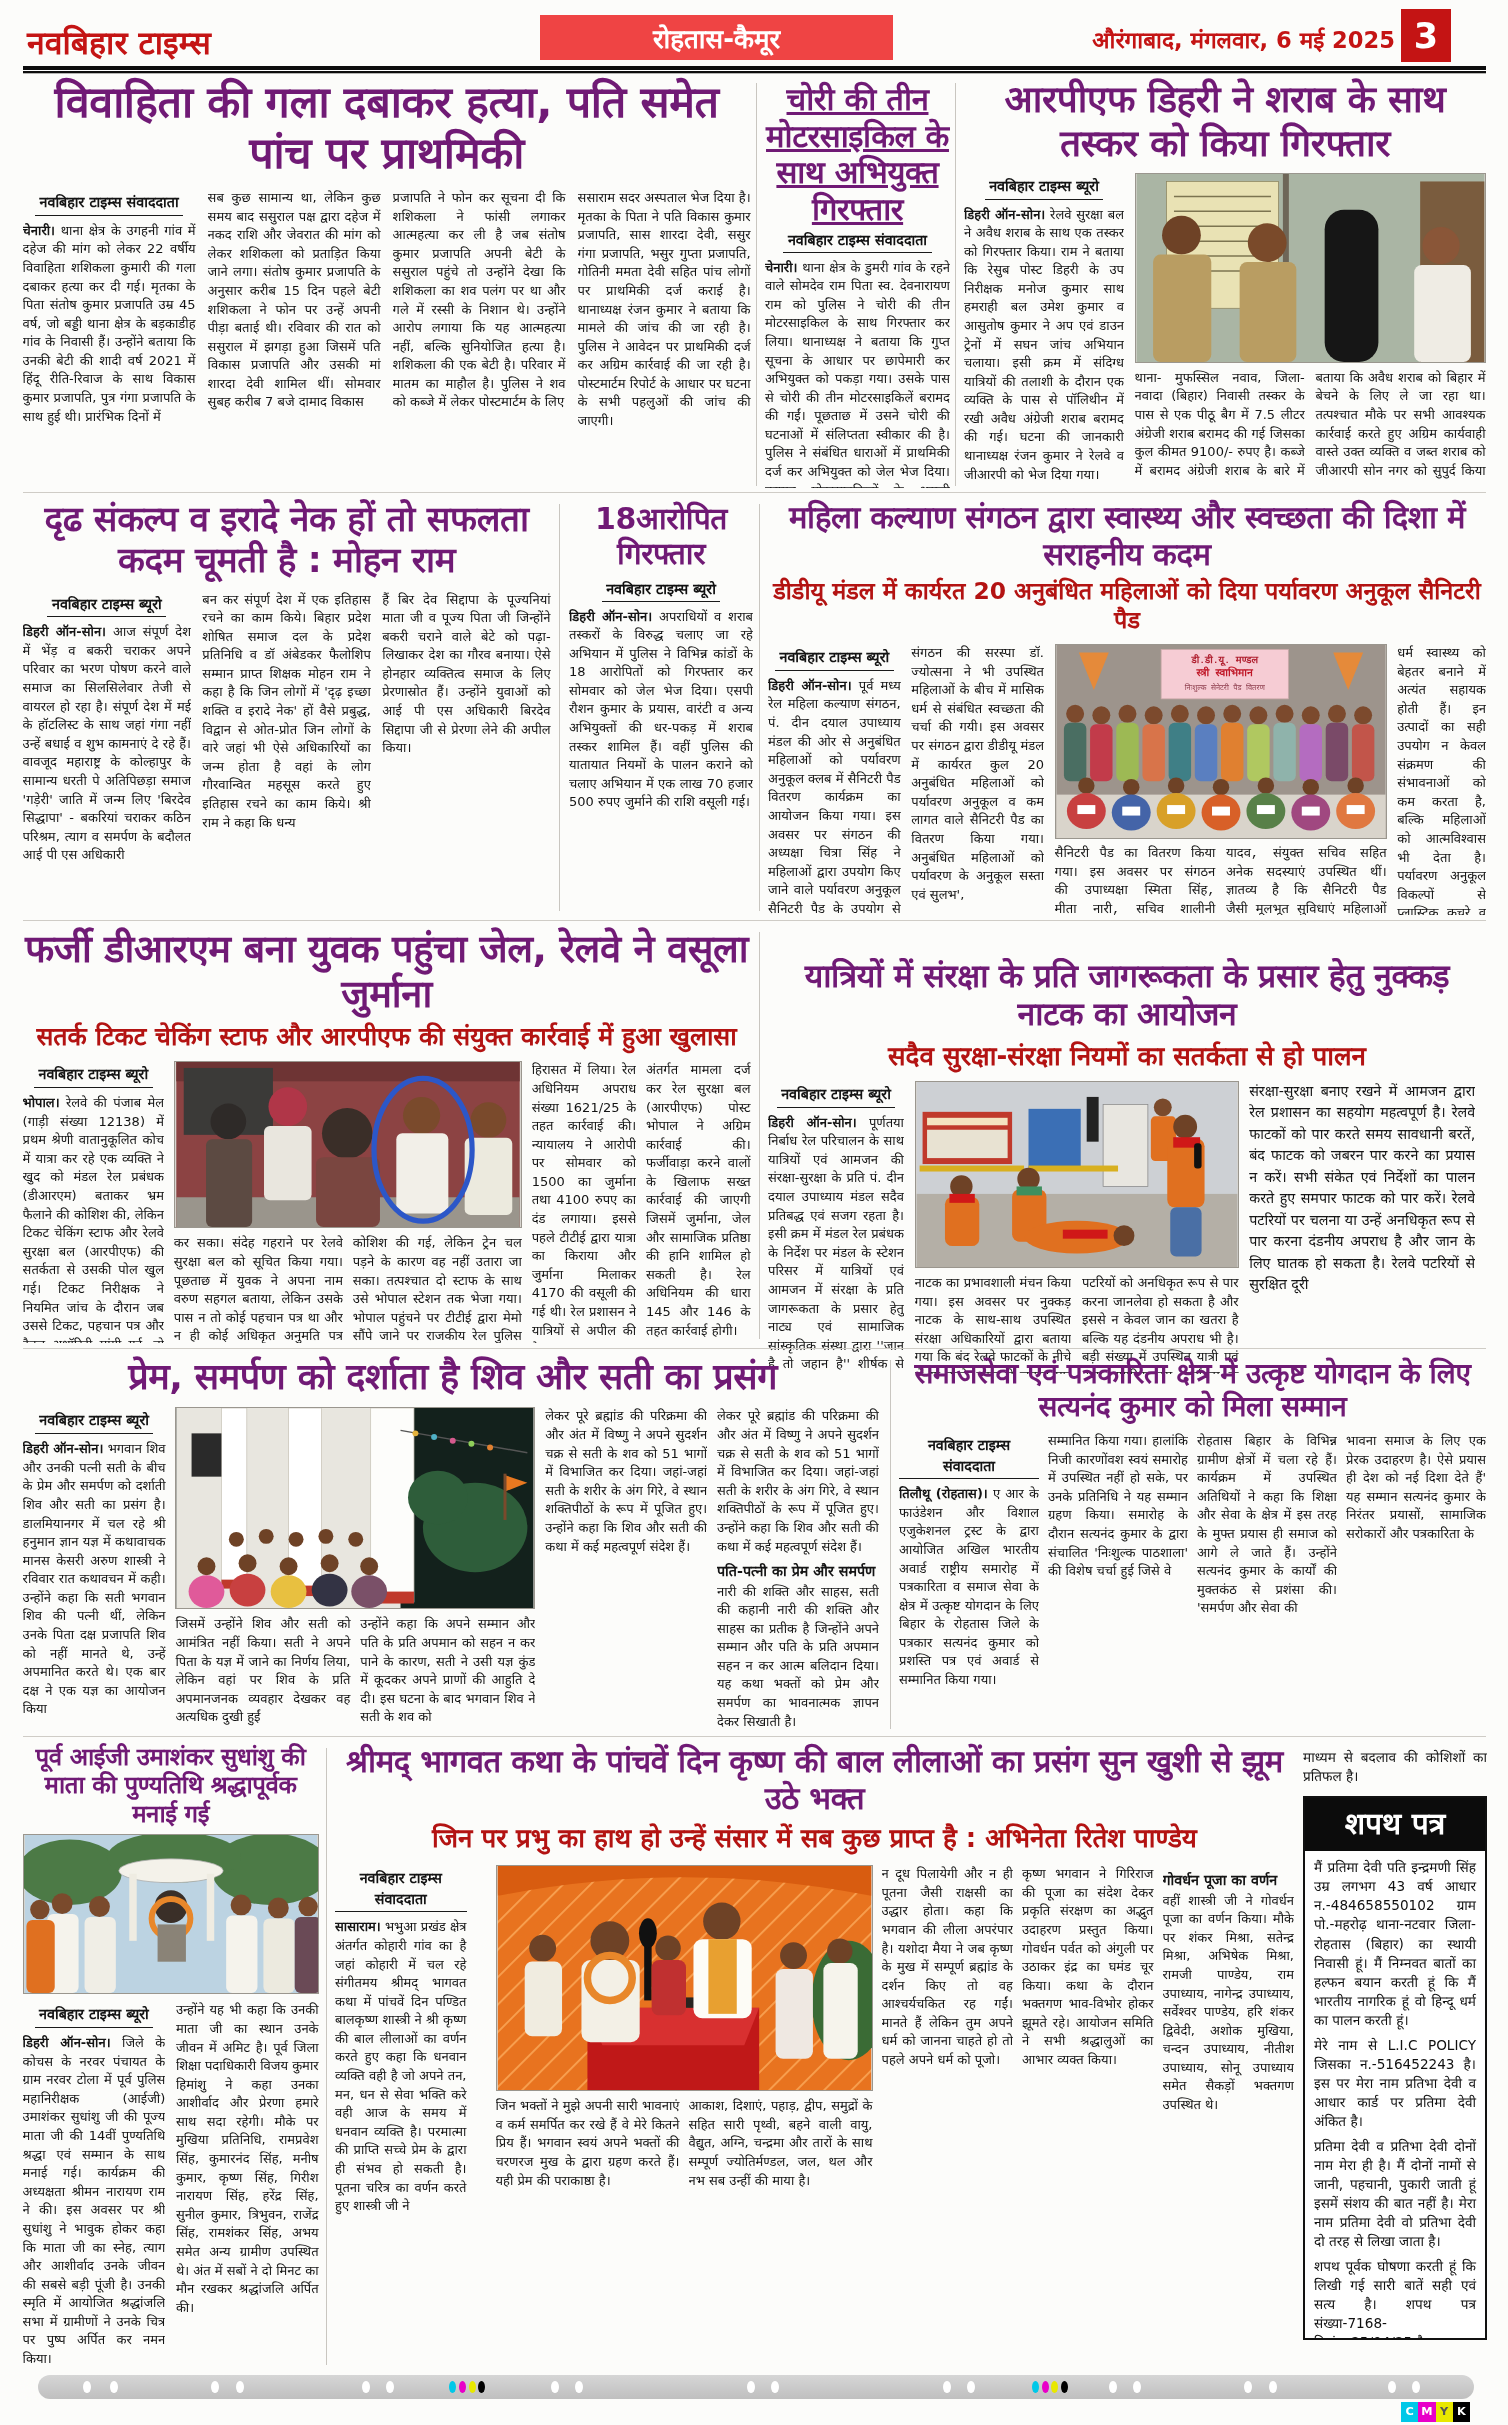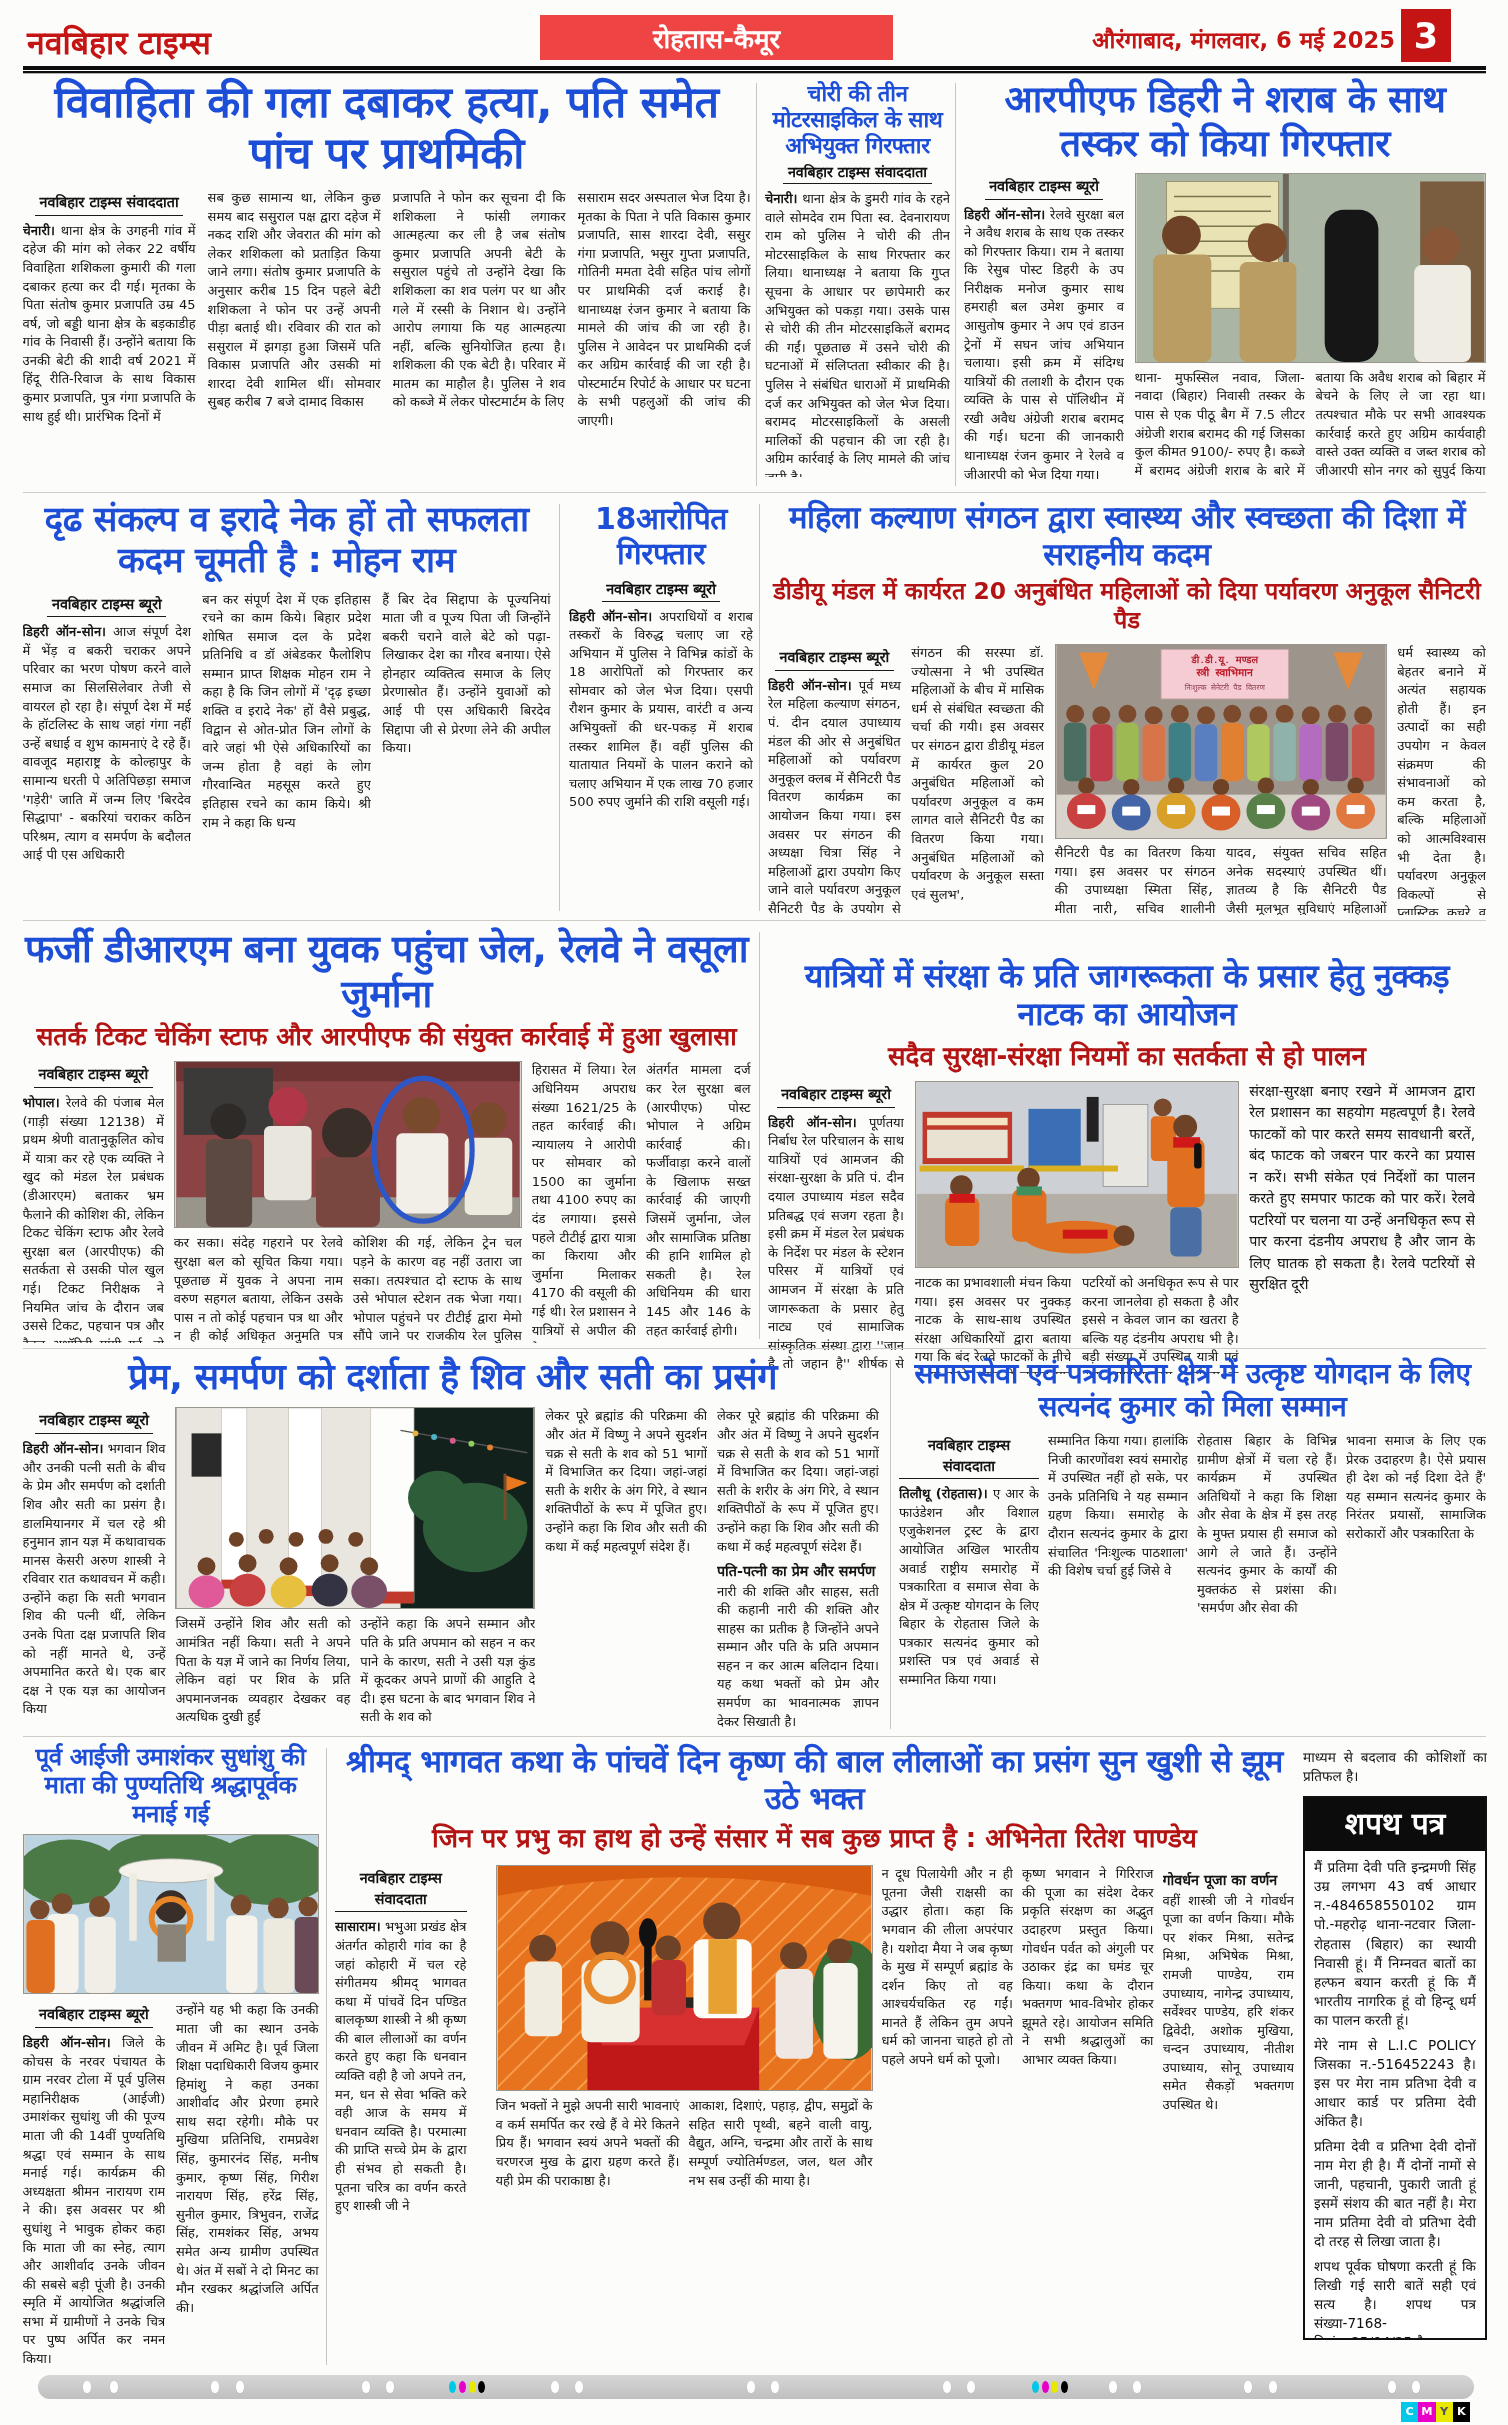--- a/index.html
+++ b/index.html
@@ -1,19 +1,19 @@
 <!DOCTYPE html>
 <html style="font-size:12px"><head>
 <meta charset="utf-8">
 <style>
   * { margin:0; padding:0; box-sizing:border-box; }
   body { font-family:"DejaVu Sans","Liberation Sans",sans-serif; background:#888; }
   .page { position:relative; width:1508px; height:2426px; background:#fcfcfa; overflow:hidden; margin:0 auto; color:#101010; }
   .sec { position:absolute; overflow:hidden; }
-  .hl { font-weight:800; text-align:center; color:#1d4ed8; line-height:1.18; letter-spacing:-0.4px; }
+  .hl { font-weight:800; text-align:center; color:#701a75; line-height:1.18; letter-spacing:-0.4px; }
   .sub { font-weight:700; text-align:center; color:#b31312; line-height:1.25; }
   .byline { font-weight:700; text-align:center; font-size:14.3px; border-bottom:1.5px solid #1a1a1a; padding:1.5px 4.5px 2.3px; margin:1.5px auto 6px; width:max-content; max-width:100%; }
   .cols { display:flex; }
   .col { overflow:hidden; text-align:justify; font-size:13px; line-height:1.43; color:#141414; }
   .lead { font-weight:700; }
   .inline-head { font-weight:800; font-size:14.3px; margin:4.5px 0 1.5px; }
   .photo { display:block; background:#d8d5cf; border:0.8px solid #9a968e; }
   .vdiv { position:absolute; width:0.8px; background:#c9c6c0; }
   .hdiv { position:absolute; height:0.8px; background:#cfccc6; }
   
@@ -55,21 +55,21 @@
       </div>
       <div class="col" style="flex:1;">सब कुछ सामान्य था, लेकिन कुछ समय बाद ससुराल पक्ष द्वारा दहेज में नकद राशि और जेवरात की मांग को लेकर शशिकला को प्रताड़ित किया जाने लगा। संतोष कुमार प्रजापति के अनुसार करीब 15 दिन पहले बेटी शशिकला ने फोन पर उन्हें अपनी पीड़ा बताई थी। रविवार की रात को ससुराल में झगड़ा हुआ जिसमें पति विकास प्रजापति और उसकी मां शारदा देवी शामिल थीं। सोमवार सुबह करीब 7 बजे दामाद विकास</div>
       <div class="col" style="flex:1;">प्रजापति ने फोन कर सूचना दी कि शशिकला ने फांसी लगाकर आत्महत्या कर ली है जब संतोष कुमार प्रजापति अपनी बेटी के ससुराल पहुंचे तो उन्होंने देखा कि शशिकला का शव पलंग पर था और गले में रस्सी के निशान थे। उन्होंने आरोप लगाया कि यह आत्महत्या नहीं, बल्कि सुनियोजित हत्या है। शशिकला की एक बेटी है। परिवार में मातम का माहौल है। पुलिस ने शव को कब्जे में लेकर पोस्टमार्टम के लिए</div>
       <div class="col" style="flex:1;">ससाराम सदर अस्पताल भेज दिया है। मृतका के पिता ने पति विकास कुमार प्रजापति, सास शारदा देवी, ससुर गंगा प्रजापति, भसुर गुप्ता प्रजापति, गोतिनी ममता देवी सहित पांच लोगों पर प्राथमिकी दर्ज कराई है। थानाध्यक्ष रंजन कुमार ने बताया कि मामले की जांच की जा रही है। पुलिस ने आवेदन पर प्राथमिकी दर्ज कर अग्रिम कार्रवाई की जा रही है। पोस्टमार्टम रिपोर्ट के आधार पर घटना के सभी पहलुओं की जांच की जाएगी।</div>
     </div>
   </div>
 
   <div class="vdiv" style="left:756px; top:83px; height:403px;"></div>
 
   <div class="sec" style="left:765px; top:81px; width:185px; height:407px;">
-    <div class="hl" style="font-size:22px;">चोरी की तीन मोटरसाइकिल के साथ अभियुक्त गिरफ्तार</div>
+    <div class="hl" style="font-size:31px;text-decoration:underline;">चोरी की तीन मोटरसाइकिल के साथ अभियुक्त गिरफ्तार</div>
     <div class="byline">नवबिहार टाइम्स संवाददाता</div>
     <div class="col" style="height:287px;">
       <b class="lead">चेनारी।</b>
       <span>थाना क्षेत्र के डुमरी गांव के रहने वाले सोमदेव राम पिता स्व. देवनारायण राम को पुलिस ने चोरी की तीन मोटरसाइकिल के साथ गिरफ्तार कर लिया। थानाध्यक्ष ने बताया कि गुप्त सूचना के आधार पर छापेमारी कर अभियुक्त को पकड़ा गया। उसके पास से चोरी की तीन मोटरसाइकिलें बरामद की गईं। पूछताछ में उसने चोरी की घटनाओं में संलिप्तता स्वीकार की है। पुलिस ने संबंधित धाराओं में प्राथमिकी दर्ज कर अभियुक्त को जेल भेज दिया। बरामद मोटरसाइकिलों के असली मालिकों की पहचान की जा रही है। अग्रिम कार्रवाई के लिए मामले की जांच जारी है।</span>
     </div>
   </div>
 
   <div class="vdiv" style="left:955px; top:83px; height:403px;"></div>
 
   <div class="sec" style="left:964px; top:78px; width:522px; height:411px;">

